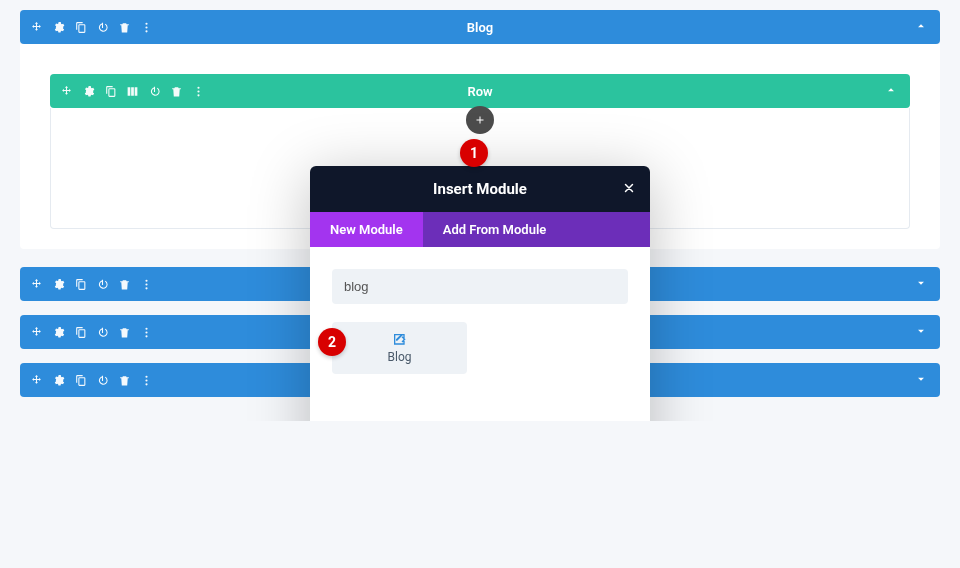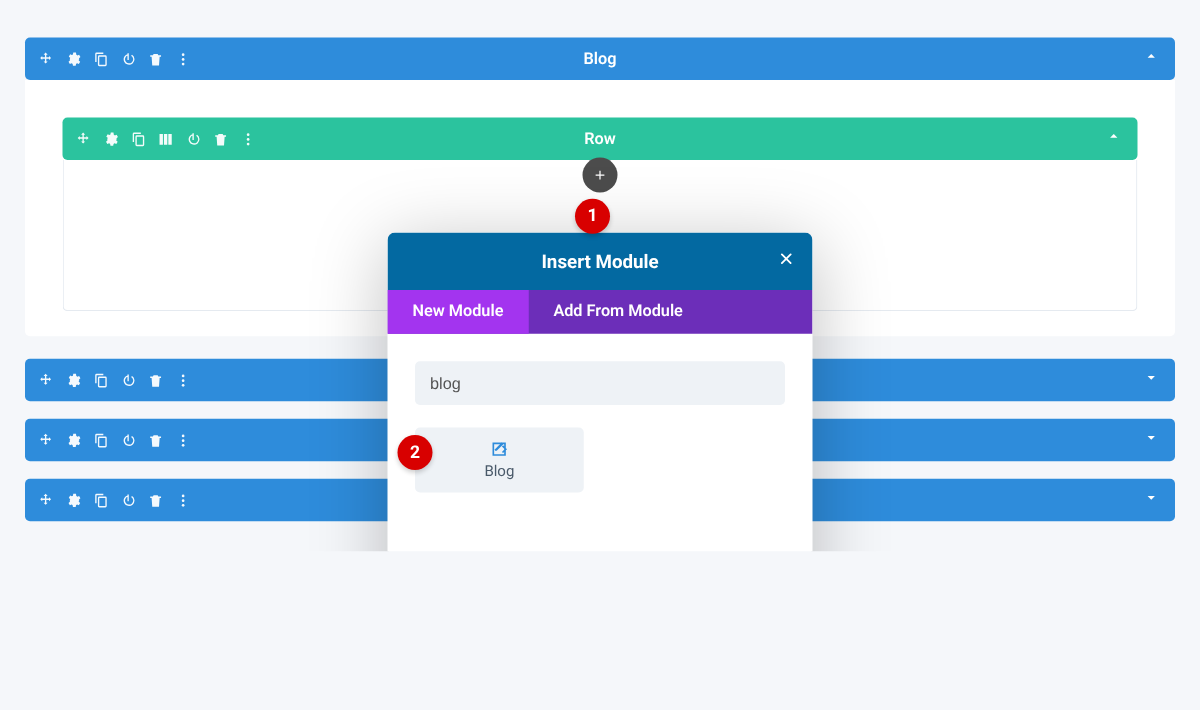--- a/index.html
+++ b/index.html
@@ -17,38 +17,38 @@
 .bar-icon { width: 20px; height: 20px; display: flex; align-items: center; justify-content: center; cursor: pointer; opacity: 0.95; }
 .bar-icon svg { width: 13px; height: 13px; fill: #fff; }
 .bar-label { position: absolute; left: 50%; transform: translateX(-50%); font-size: 13px; font-weight: 600; }
 .bar-chevron { position: absolute; right: 12px; cursor: pointer; }
 .bar-chevron svg { width: 14px; height: 14px; fill: #fff; }
 
 .add-circle { position: absolute; left: 50%; transform: translateX(-50%); top: -2px; width: 28px; height: 28px; border-radius: 50%; background: #4c4c4c; display: flex; align-items: center; justify-content: center; cursor: pointer; z-index: 2; }
 .add-circle svg { width: 12px; height: 12px; fill: #fff; }
 
 .modal { position: absolute; left: 50%; transform: translateX(-50%); top: 156px; width: 340px; background: #fff; border-radius: 6px; box-shadow: 0 10px 60px rgba(0,0,0,0.25); z-index: 10; overflow: hidden; }
-.modal-header { background: #0369a1; color: #fff; display: flex; align-items: center; justify-content: center; position: relative; height: 46px; }
+.modal-header { background: #0f172a; color: #fff; display: flex; align-items: center; justify-content: center; position: relative; height: 46px; }
 .modal-title { font-weight: 700; font-size: 15px; }
 .modal-close { position: absolute; right: 14px; cursor: pointer; }
 .modal-close svg { width: 14px; height: 14px; fill: #fff; }
 .modal-tabs { display: flex; background: #6c2eb9; }
 .modal-tab { flex: 0 0 auto; padding: 10px 20px; color: #fff; font-size: 13px; font-weight: 600; cursor: pointer; }
 .modal-tab.active { background: #a334ef; }
 .modal-body { padding: 22px; min-height: 340px; }
 .search-box { width: 100%; background: #eef2f6; border: none; border-radius: 4px; padding: 10px 12px; font-size: 13px; color: #555; outline: none; margin-bottom: 18px; }
 .module-tile { width: 135px; height: 52px; background: #eef2f6; border-radius: 4px; display: flex; flex-direction: column; align-items: center; justify-content: center; cursor: pointer; gap: 2px; }
 .module-tile svg { width: 16px; height: 16px; fill: none; stroke: #2e8cdb; stroke-width: 2; }
 .module-tile-label { font-size: 12px; color: #4a5a6a; }
 
 .callout { position: absolute; width: 28px; height: 28px; border-radius: 50%; background: #d80000; color: #fff; display: flex; align-items: center; justify-content: center; font-weight: 700; font-size: 14px; z-index: 20; box-shadow: 0 2px 4px rgba(0,0,0,0.2); }
 .callout-1 { left: 440px; top: 129px; }
 .callout-2 { left: 298px; top: 318px; }
 
-.page-wrap { position: relative; margin-top: 20px; }
+.page-wrap { position: relative; }
 </style>
 </head>
 <body>
 
 <div class="page-wrap">
 
   <div class="section-bar blue">
     <div class="bar-icons">
       <span class="bar-icon">
           <svg viewBox="0 0 24 24">

